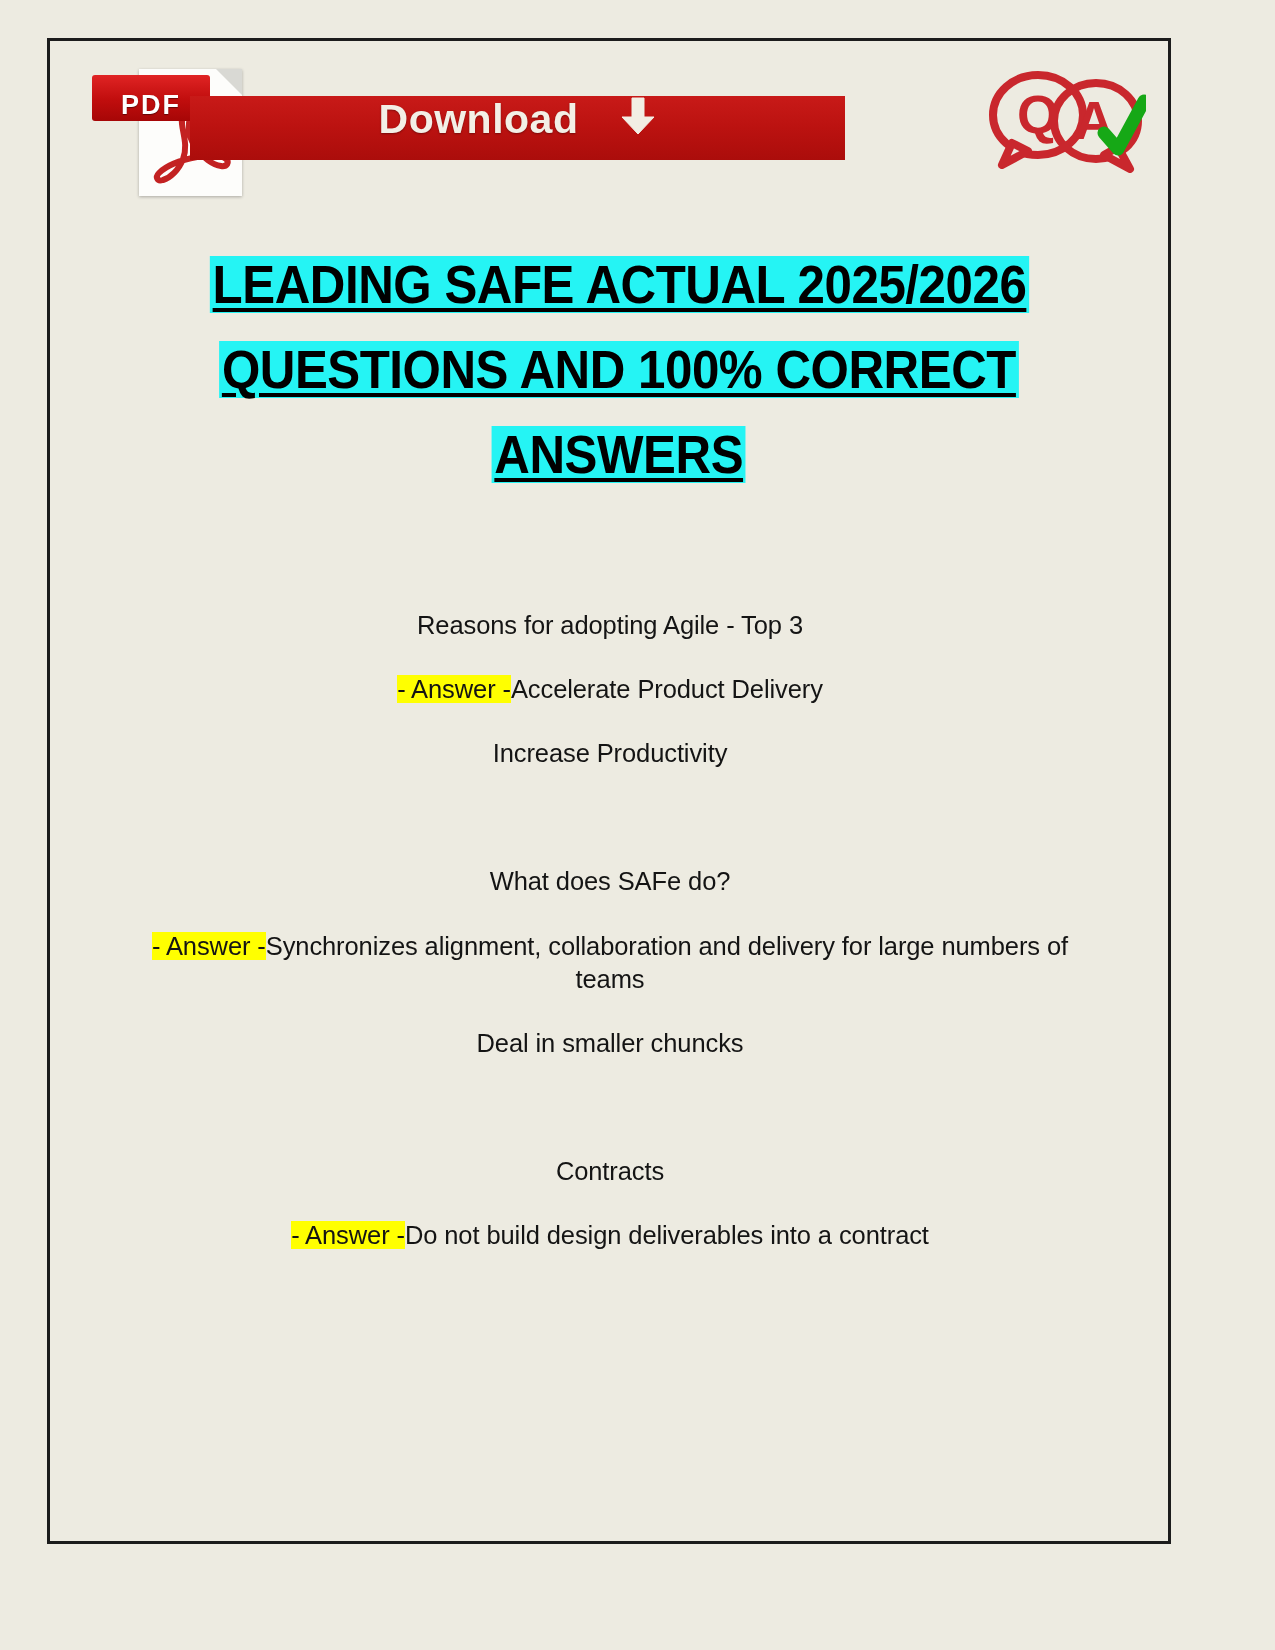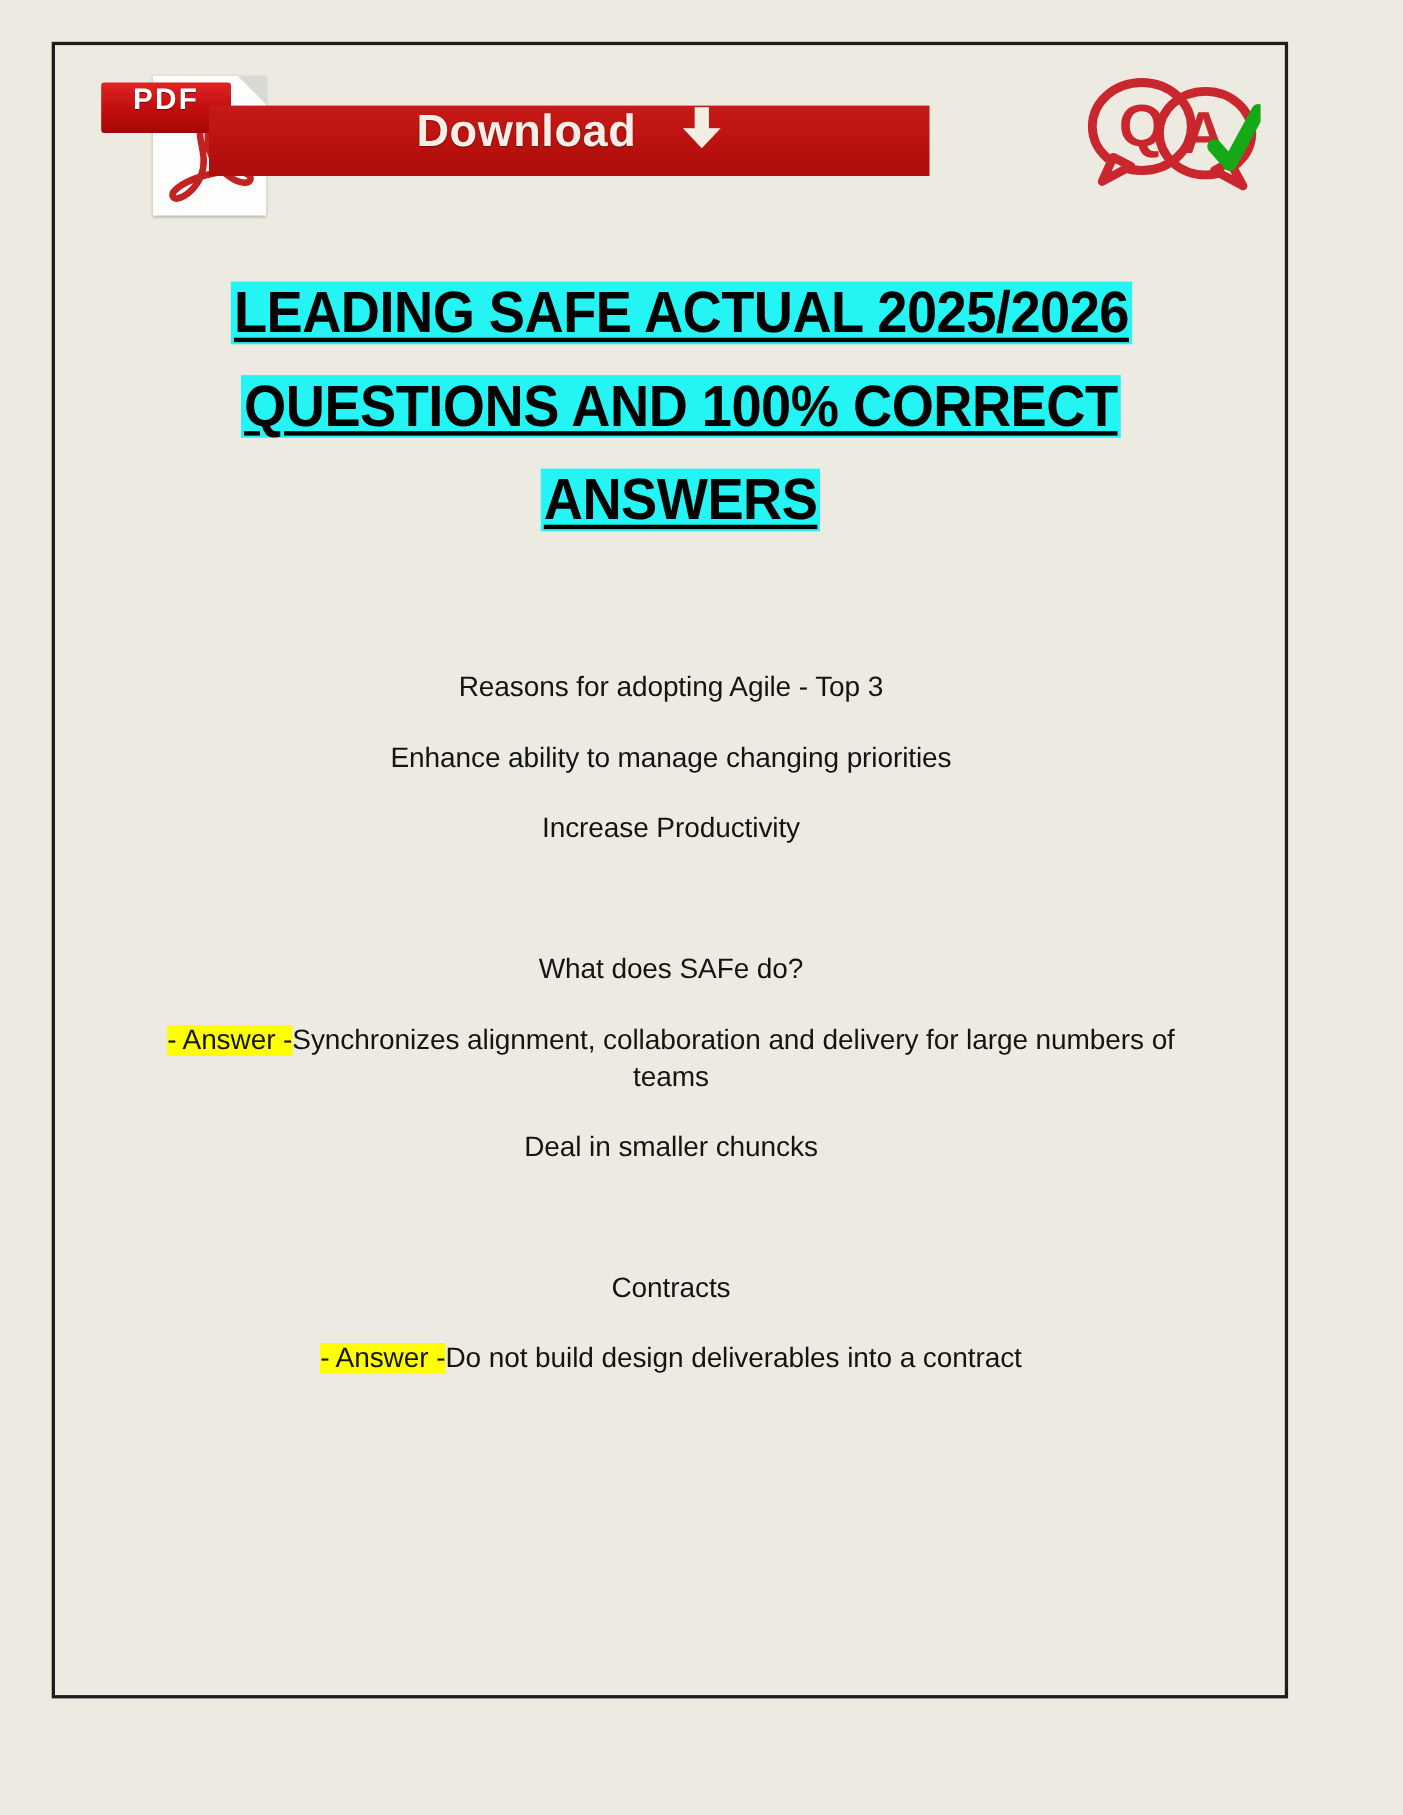--- a/index.html
+++ b/index.html
@@ -59,21 +59,21 @@
   }
   .pdf-tab {
     position: absolute;
     left: 0;
     top: 14px;
     width: 118px;
     height: 46px;
     background: linear-gradient(180deg,#e02424 0%,#c00d0d 55%,#a60606 100%);
     border-radius: 3px;
     display: flex;
-    align-items: flex-start;
+    align-items: flex-end;
     justify-content: center;
   }
   .pdf-tab span {
     color: #ffffff;
     font-weight: bold;
     font-size: 27px;
     letter-spacing: 2px;
     font-family: "Liberation Sans", sans-serif;
     text-shadow: 0 1px 1px rgba(0,0,0,0.45);
   }
@@ -229,22 +229,22 @@
     </div>
     <div class="title-line">
       <span>ANSWERS</span>
     </div>
   </div>
 
   <div class="body-block">
 
     <p class="para">Reasons for adopting Agile - Top 3</p>
 
-
-    <p class="para">Enhance ability to manage changing priorities</p>
+    <p class="para"><span class="hl-answer">- Answer -</span><span>Accelerate Product Delivery</span></p>
+
 
     <p class="para gap-after">Increase Productivity</p>
 
     <p class="para">What does SAFe do?</p>
 
     <p class="para"><span class="hl-answer">- Answer -</span><span>Synchronizes alignment, collaboration and delivery for large numbers of teams</span></p>
 
     <p class="para gap-after">Deal in smaller chuncks</p>
 
     <p class="para">Contracts</p>

